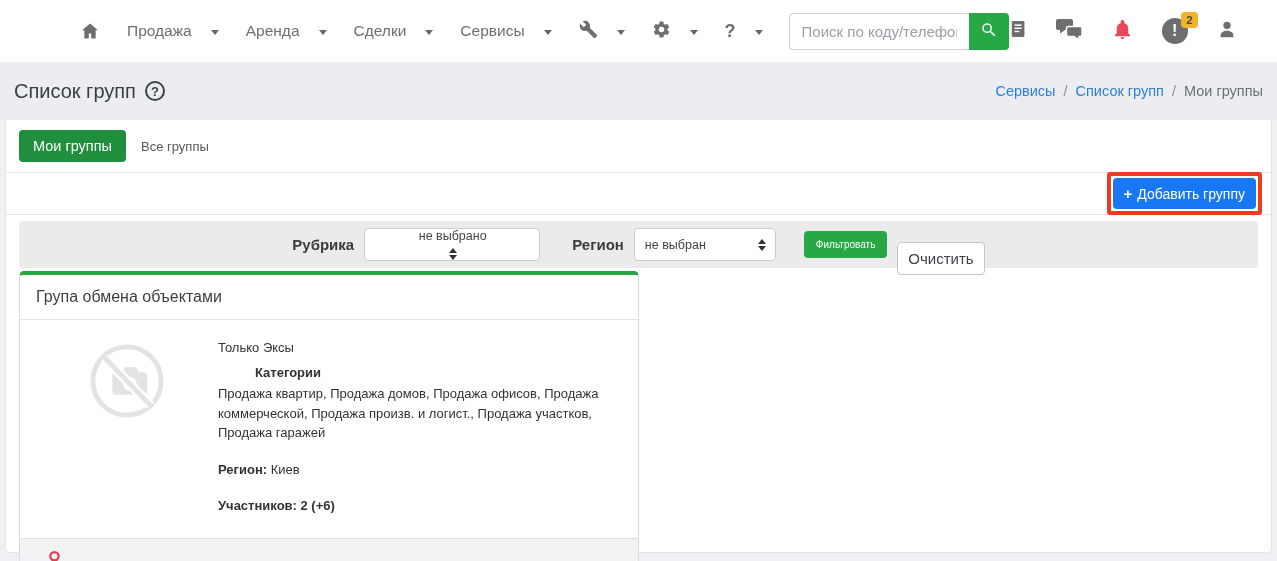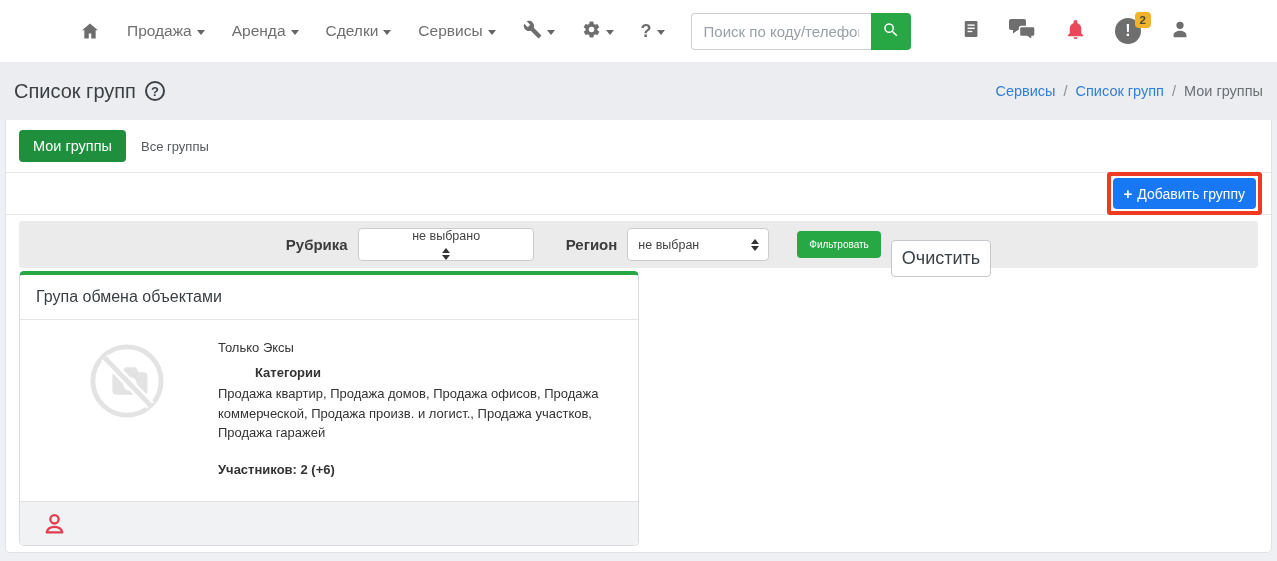--- a/index.html
+++ b/index.html
@@ -12,21 +12,21 @@
   }
   
   .navbar {
     height:62px; background:#fff;
     display:flex; align-items:center;
     padding:0 14px 0 80px;
   }
   .nav-menu { display:flex; align-items:center; gap:27px; }
   .nav-item {
     color:#6f6f6f; font-size:15.5px; cursor:pointer;
-    display:inline-flex; align-items:center; gap:5px; white-space:nowrap;
+    display:inline-flex; align-items:center; gap:19px; white-space:nowrap;
   }
   .nav-item svg { fill:#6e6e6e; }
   .caret {
     width:0; height:0; display:inline-block;
     border-left:4px solid transparent; border-right:4px solid transparent;
     border-top:5px solid #666; margin-top:2px;
   }
   .home-icon { display:inline-flex; }
   .search-group { display:flex; margin-left:26px; }
   .search-input {
@@ -116,21 +116,21 @@
   .updown i { width:0; height:0; border-left:4px solid transparent; border-right:4px solid transparent; }
   .updown .up { border-bottom:5px solid #333; }
   .updown .down { border-top:5px solid #333; }
   .btn-filter {
     background:#28a745; color:#fff; border:none; border-radius:4px;
     font-size:10px; padding:8px 12px; cursor:pointer;
     font-family:"Liberation Sans", sans-serif;
   }
   .btn-clear {
     background:#fff; color:#3c4248; border:1px solid #c3c7cb; border-radius:4px;
-    font-size:18px; padding:7px 10px; cursor:pointer;
+    font-size:15px; padding:7px 10px; cursor:pointer;
     font-family:"Liberation Sans", sans-serif;
     margin-top:28px;
   }
   
   .card {
     width:620px; margin:3px 0 0 13px;
     border:1px solid #d8dbdf; border-top:4px solid #28a745;
     border-radius:5px; background:#fff;
   }
   .card-header {
@@ -316,20 +316,24 @@
             <circle cx="43" cy="43" r="7" fill="#fff"></circle>
             <line x1="17" y1="16" x2="64" y2="65" stroke="#fff" stroke-width="10"></line>
             <line x1="17" y1="16" x2="64" y2="65" stroke="#e3e3e3" stroke-width="5"></line>
           </svg>
         </span>
       </div>
       <div class="card-details">
         <div class="subtitle">Только Эксы</div>
         <div class="cat-label">Категории</div>
         <div class="cats">Продажа квартир, Продажа домов, Продажа офисов, Продажа коммерческой, Продажа произв. и логист., Продажа участков, Продажа гаражей</div>
+        <div class="region-line">
+          <span class="bold">Регион:</span>
+          <span>Киев</span>
+        </div>
         <div class="members-line">
           <span>Участников:</span>
           <span>2 (+6)</span>
         </div>
       </div>
     </div>
 
     <div class="card-footer">
       <div class="footer-left">
 

